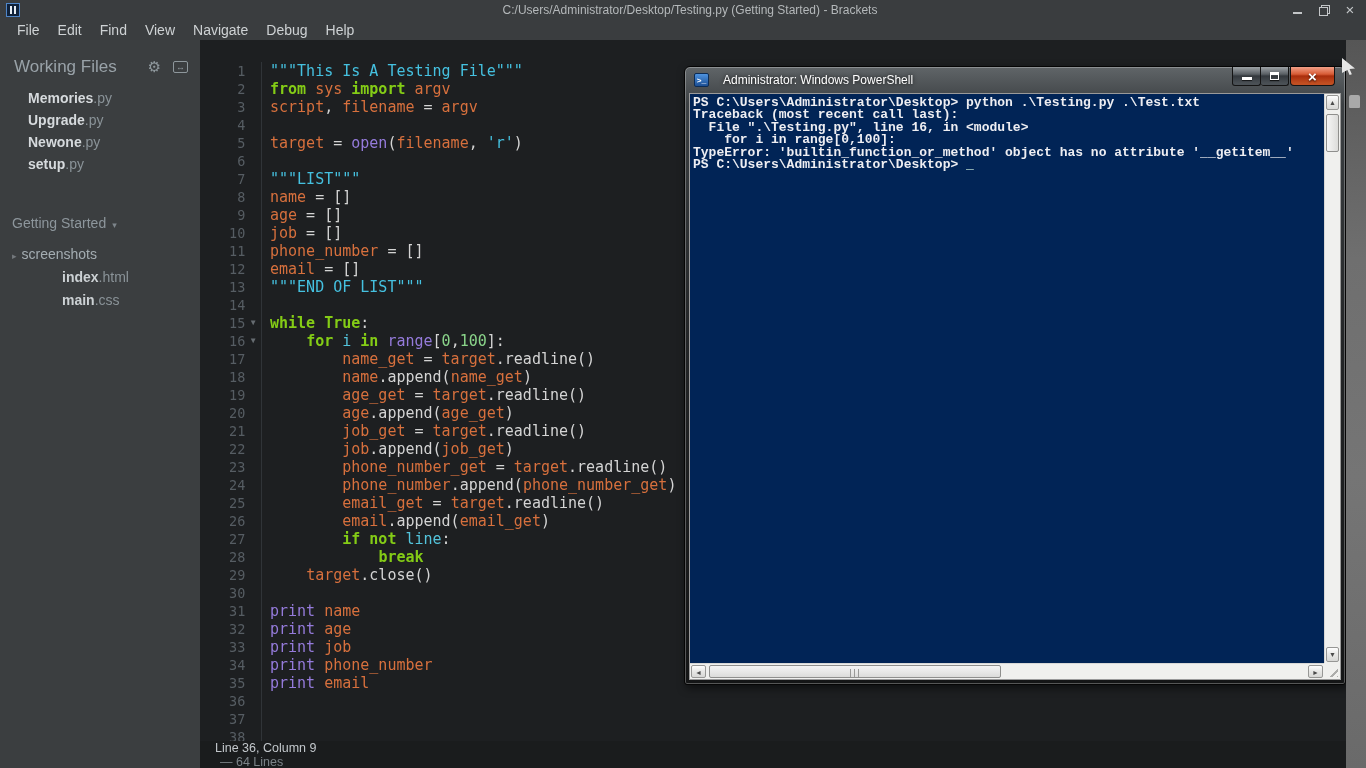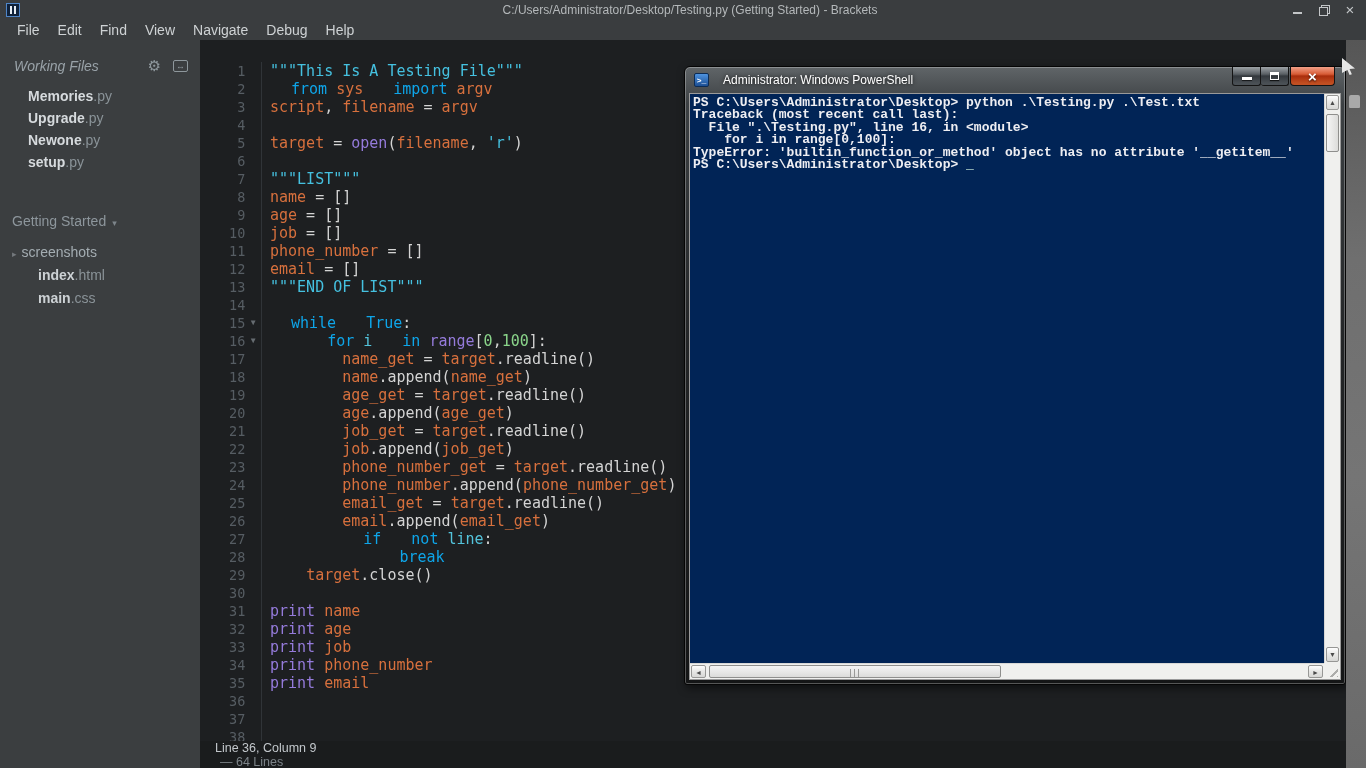--- a/index.html
+++ b/index.html
@@ -18,47 +18,47 @@
   .wc-min::after { content:""; position:absolute; left:1px; bottom:2px; width:9px; height:2px; background:#c3c6c8; }
   .wc-restore::before { content:""; position:absolute; left:3px; top:1px; width:7px; height:7px; border:1px solid #c3c6c8; }
   .wc-restore::after { content:""; position:absolute; left:1px; top:3px; width:7px; height:7px; border:1px solid #c3c6c8; background:#3a3d3f; }
   .wc-close { color:#c3c6c8; font-size:15px; line-height:12px; text-align:center; }
   .menubar { position:absolute; left:0; top:20px; width:1366px; height:20px; background:#3a3d3f; display:flex; align-items:center; padding-left:8px; }
   .menu-item { color:#ced2d4; font-size:14px; padding:2px 9px; }
 
   
   .sidebar { position:absolute; left:0; top:40px; width:200px; height:728px; background:#3b3e40; }
   .wf-header { display:flex; align-items:center; padding:17px 12px 10px 14px; }
-  .wf-label { color:#99a2a8; font-size:14px; flex:1;font-style:italic; }
+  .wf-label { color:#99a2a8; font-size:17px; flex:1; }
   .gear { color:#8e979c; font-size:15px; margin-right:12px; }
   .split { color:#8e979c; font-size:9px; border:1px solid #8e979c; border-radius:2px; padding:0 2px; line-height:10px; }
   .file-row { height:22px; line-height:22px; padding-left:28px; font-size:14px; white-space:nowrap; }
   .file-row .fname { color:#d6dadd; font-weight:bold; }
   .file-row .fext { color:#8a9398; }
   .file-row.active { background:#26282b; }
   .file-row.active .fname { color:#62a8de; font-weight:normal; }
   .file-row.active .fext { color:#4d88b8; }
   .proj-header { margin-top:30px; padding:10px 12px 12px 12px; color:#8d969c; font-size:14px; }
   .proj-header .caret { font-size:9px; color:#7d858b; margin-left:6px; }
   .tree-row { height:23px; line-height:23px; font-size:14px; white-space:nowrap; }
   .tree-row .arrow { color:#74797d; font-size:9px; padding:0 5px 0 12px; }
   .tree-row.folder { color:#a4adb2; }
-  .tree-row.file { padding-left:38px; }
+  .tree-row.file { padding-left:38px;margin-left:24px; }
   .tree-row.file .fname { color:#ccd1d4; font-weight:bold; }
   .tree-row.file .fext { color:#8a9398; }
 
   
   .editor { position:absolute; left:200px; top:40px; width:1166px; height:701px; background:#1d1f21;
             padding-top:22px; overflow:hidden; }
   .code-line { display:flex; height:18px; font-family:"DejaVu Sans Mono", monospace; }
   .lgutter { width:62px; flex:none; display:flex; border-right:1px solid #303438; }
   .lnum { width:46px; text-align:right; color:#565d63; font-size:13.5px; line-height:18px; }
   .lfold { width:16px; text-align:center; color:#666c71; font-size:8px; line-height:18px; }
   .lcode { padding-left:8px; white-space:pre; font-size:15px; line-height:18px; color:#d4d4d4; }
-  .tok-k { color:#0ea5e9; font-weight:normal;margin-left:21px; }
+  .tok-k { color:#84cc16; font-weight:bold; }
   .tok-v { color:#d7703d; }
   .tok-b { color:#957bdb; }
   .tok-s { color:#45c1e0; }
   .tok-n { color:#8ad48a; }
   .tok-c { color:#53c3db; }
   .tok-d { color:#d4d4d4; }
 
   
   .statusbar { position:absolute; left:200px; top:741px; width:1166px; height:27px; background:#1a1c1d;
                display:flex; align-items:flex-start; font-size:12.5px; padding:0 56px 0 15px;flex-direction:column; }

